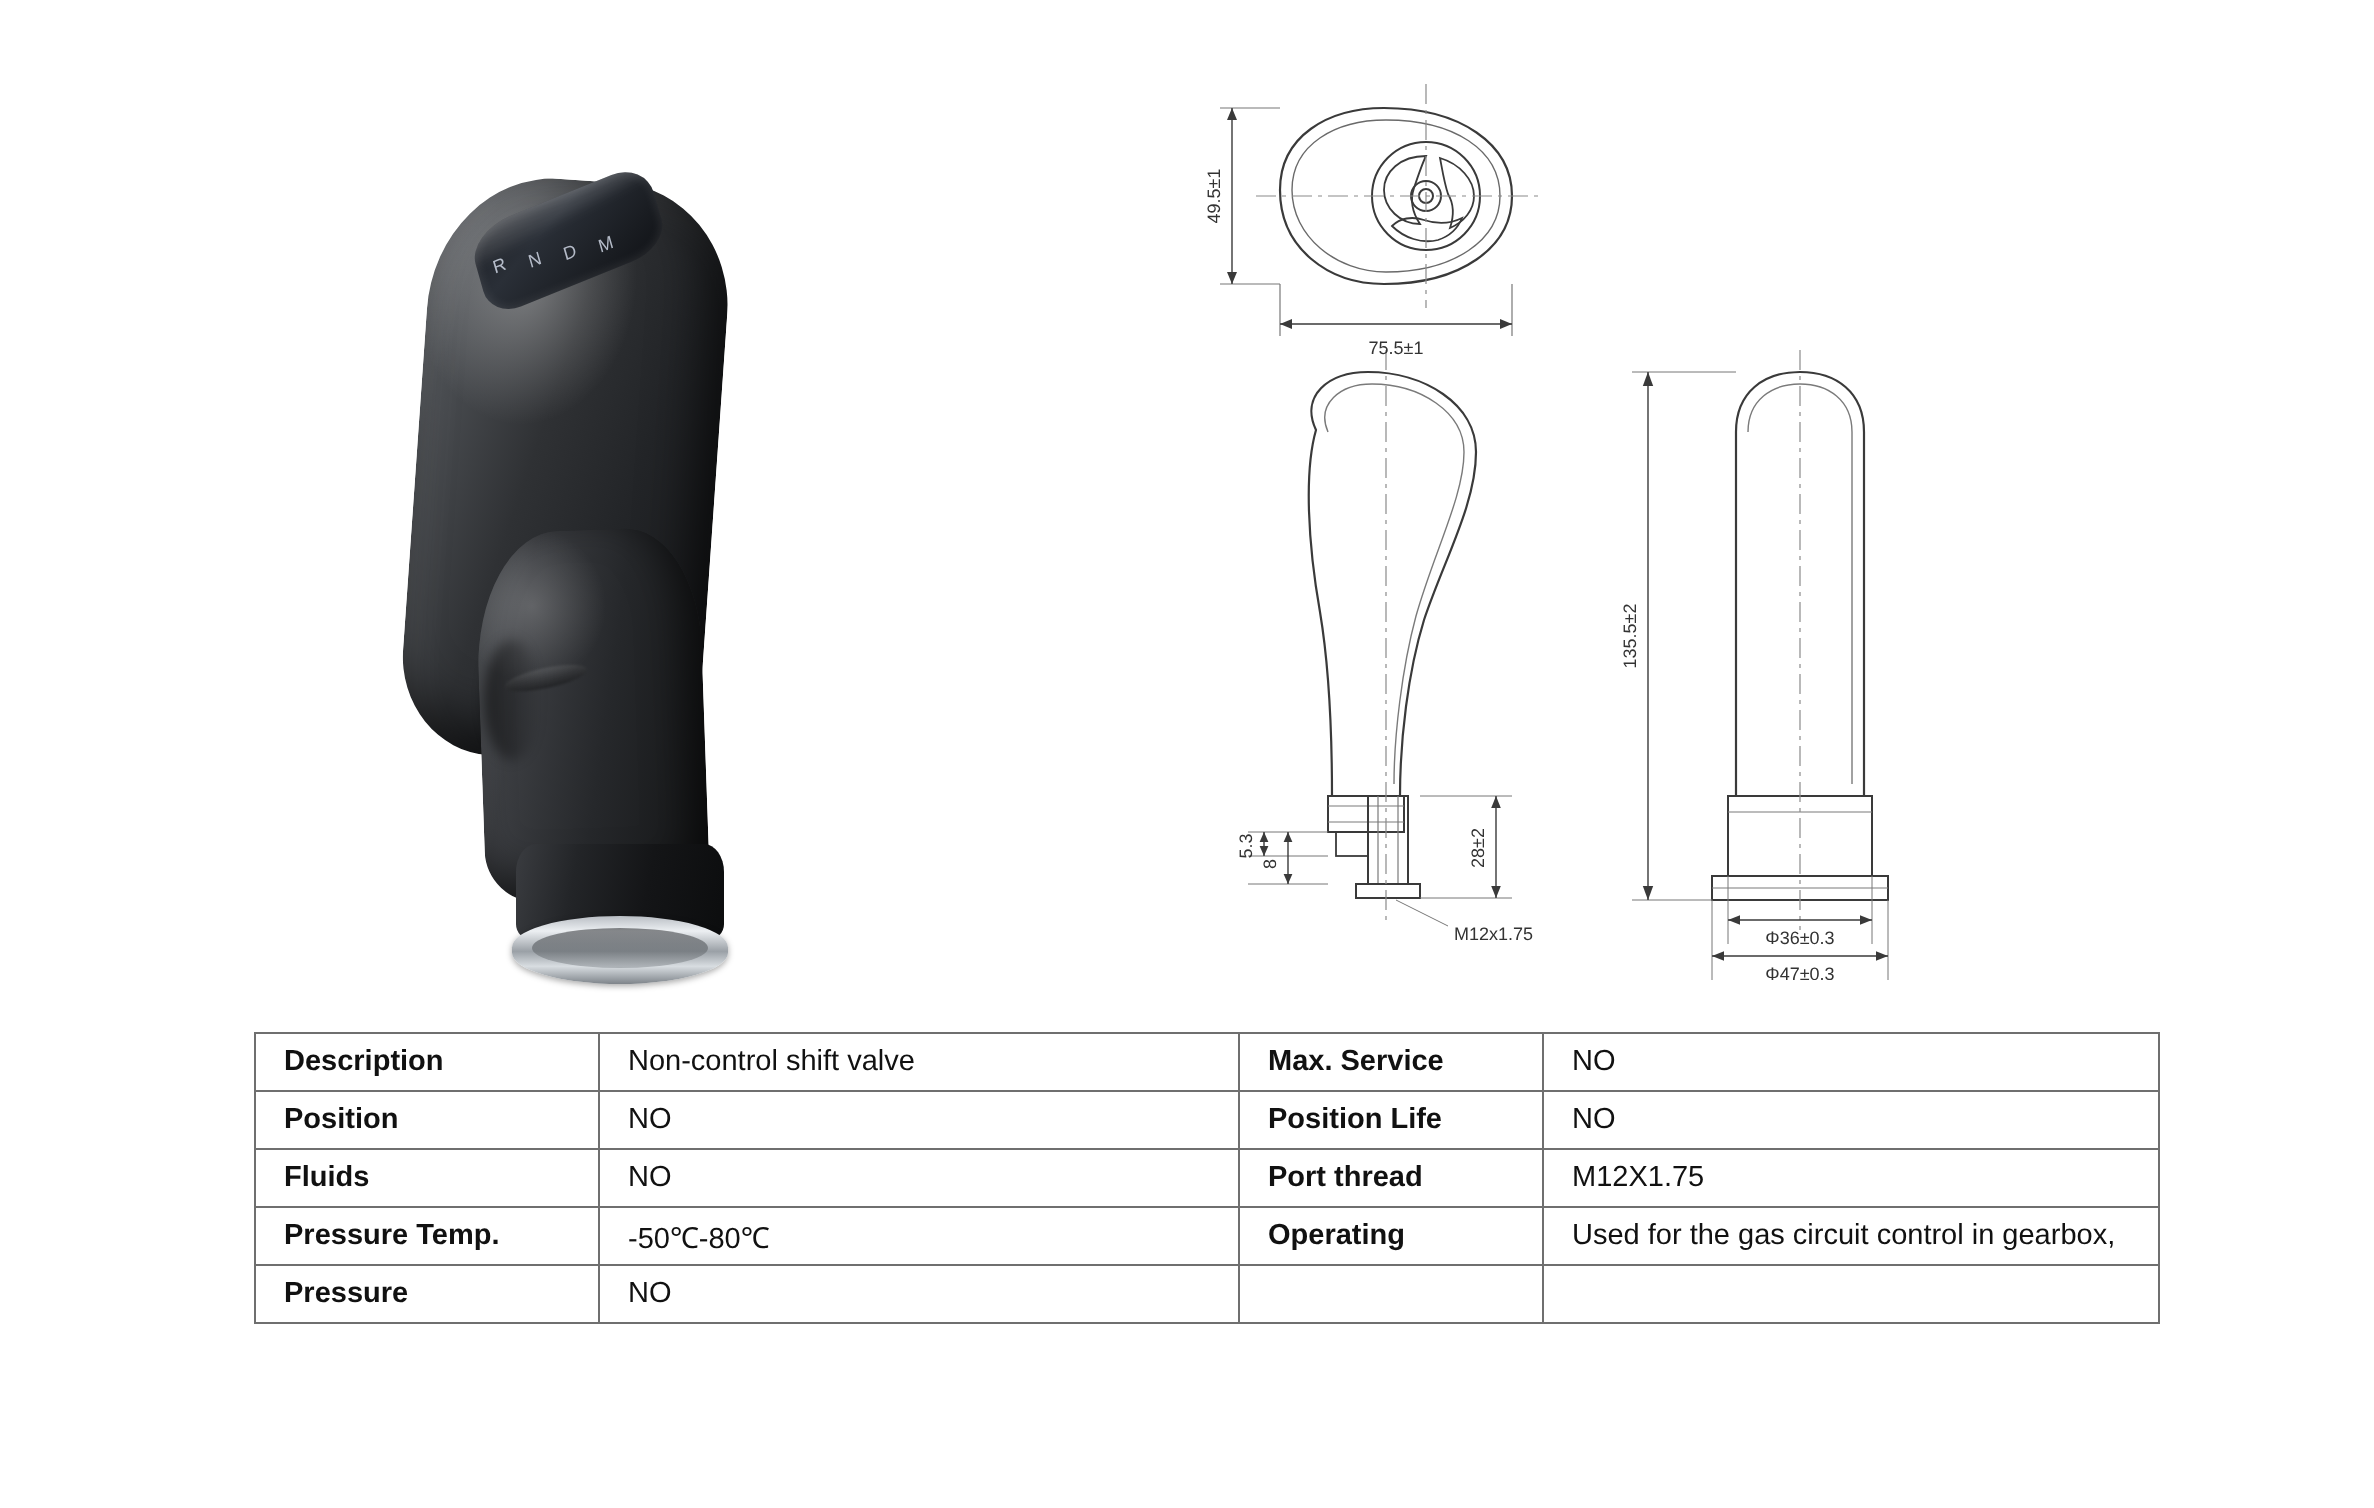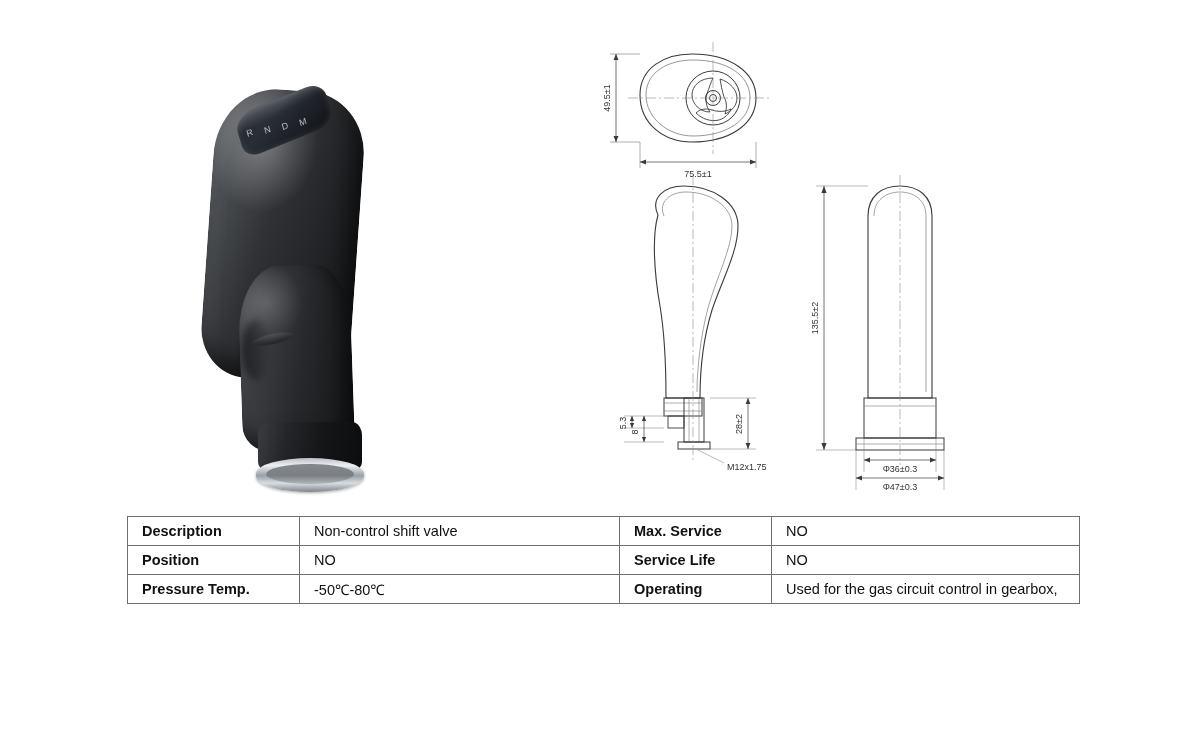--- a/index.html
+++ b/index.html
@@ -357,24 +357,36 @@
     <tbody>
       <tr>
         <td class="key">Description</td>
         <td>Non-control shift valve</td>
         <td class="key">Max. Service</td>
         <td>NO</td>
       </tr>
       <tr>
         <td class="key">Position</td>
         <td>NO</td>
-        <td class="key">Service  Life</td>
-        <td>NO</td>
+        <td class="key">Position  Life</td>
+        <td>NO</td>
+      </tr>
+      <tr>
+        <td class="key">Fluids</td>
+        <td>NO</td>
+        <td class="key">Port  thread</td>
+        <td>M12X1.75</td>
       </tr>
       <tr>
         <td class="key">Pressure Temp.</td>
         <td>-50℃-80℃</td>
         <td class="key">Operating</td>
         <td>Used for the gas circuit control in gearbox,</td>
       </tr>
+      <tr>
+        <td class="key">Pressure</td>
+        <td>NO</td>
+        <td class="empty"></td>
+        <td class="empty2"></td>
+      </tr>
     </tbody>
   </table>
 </div>
 
 </body></html>

